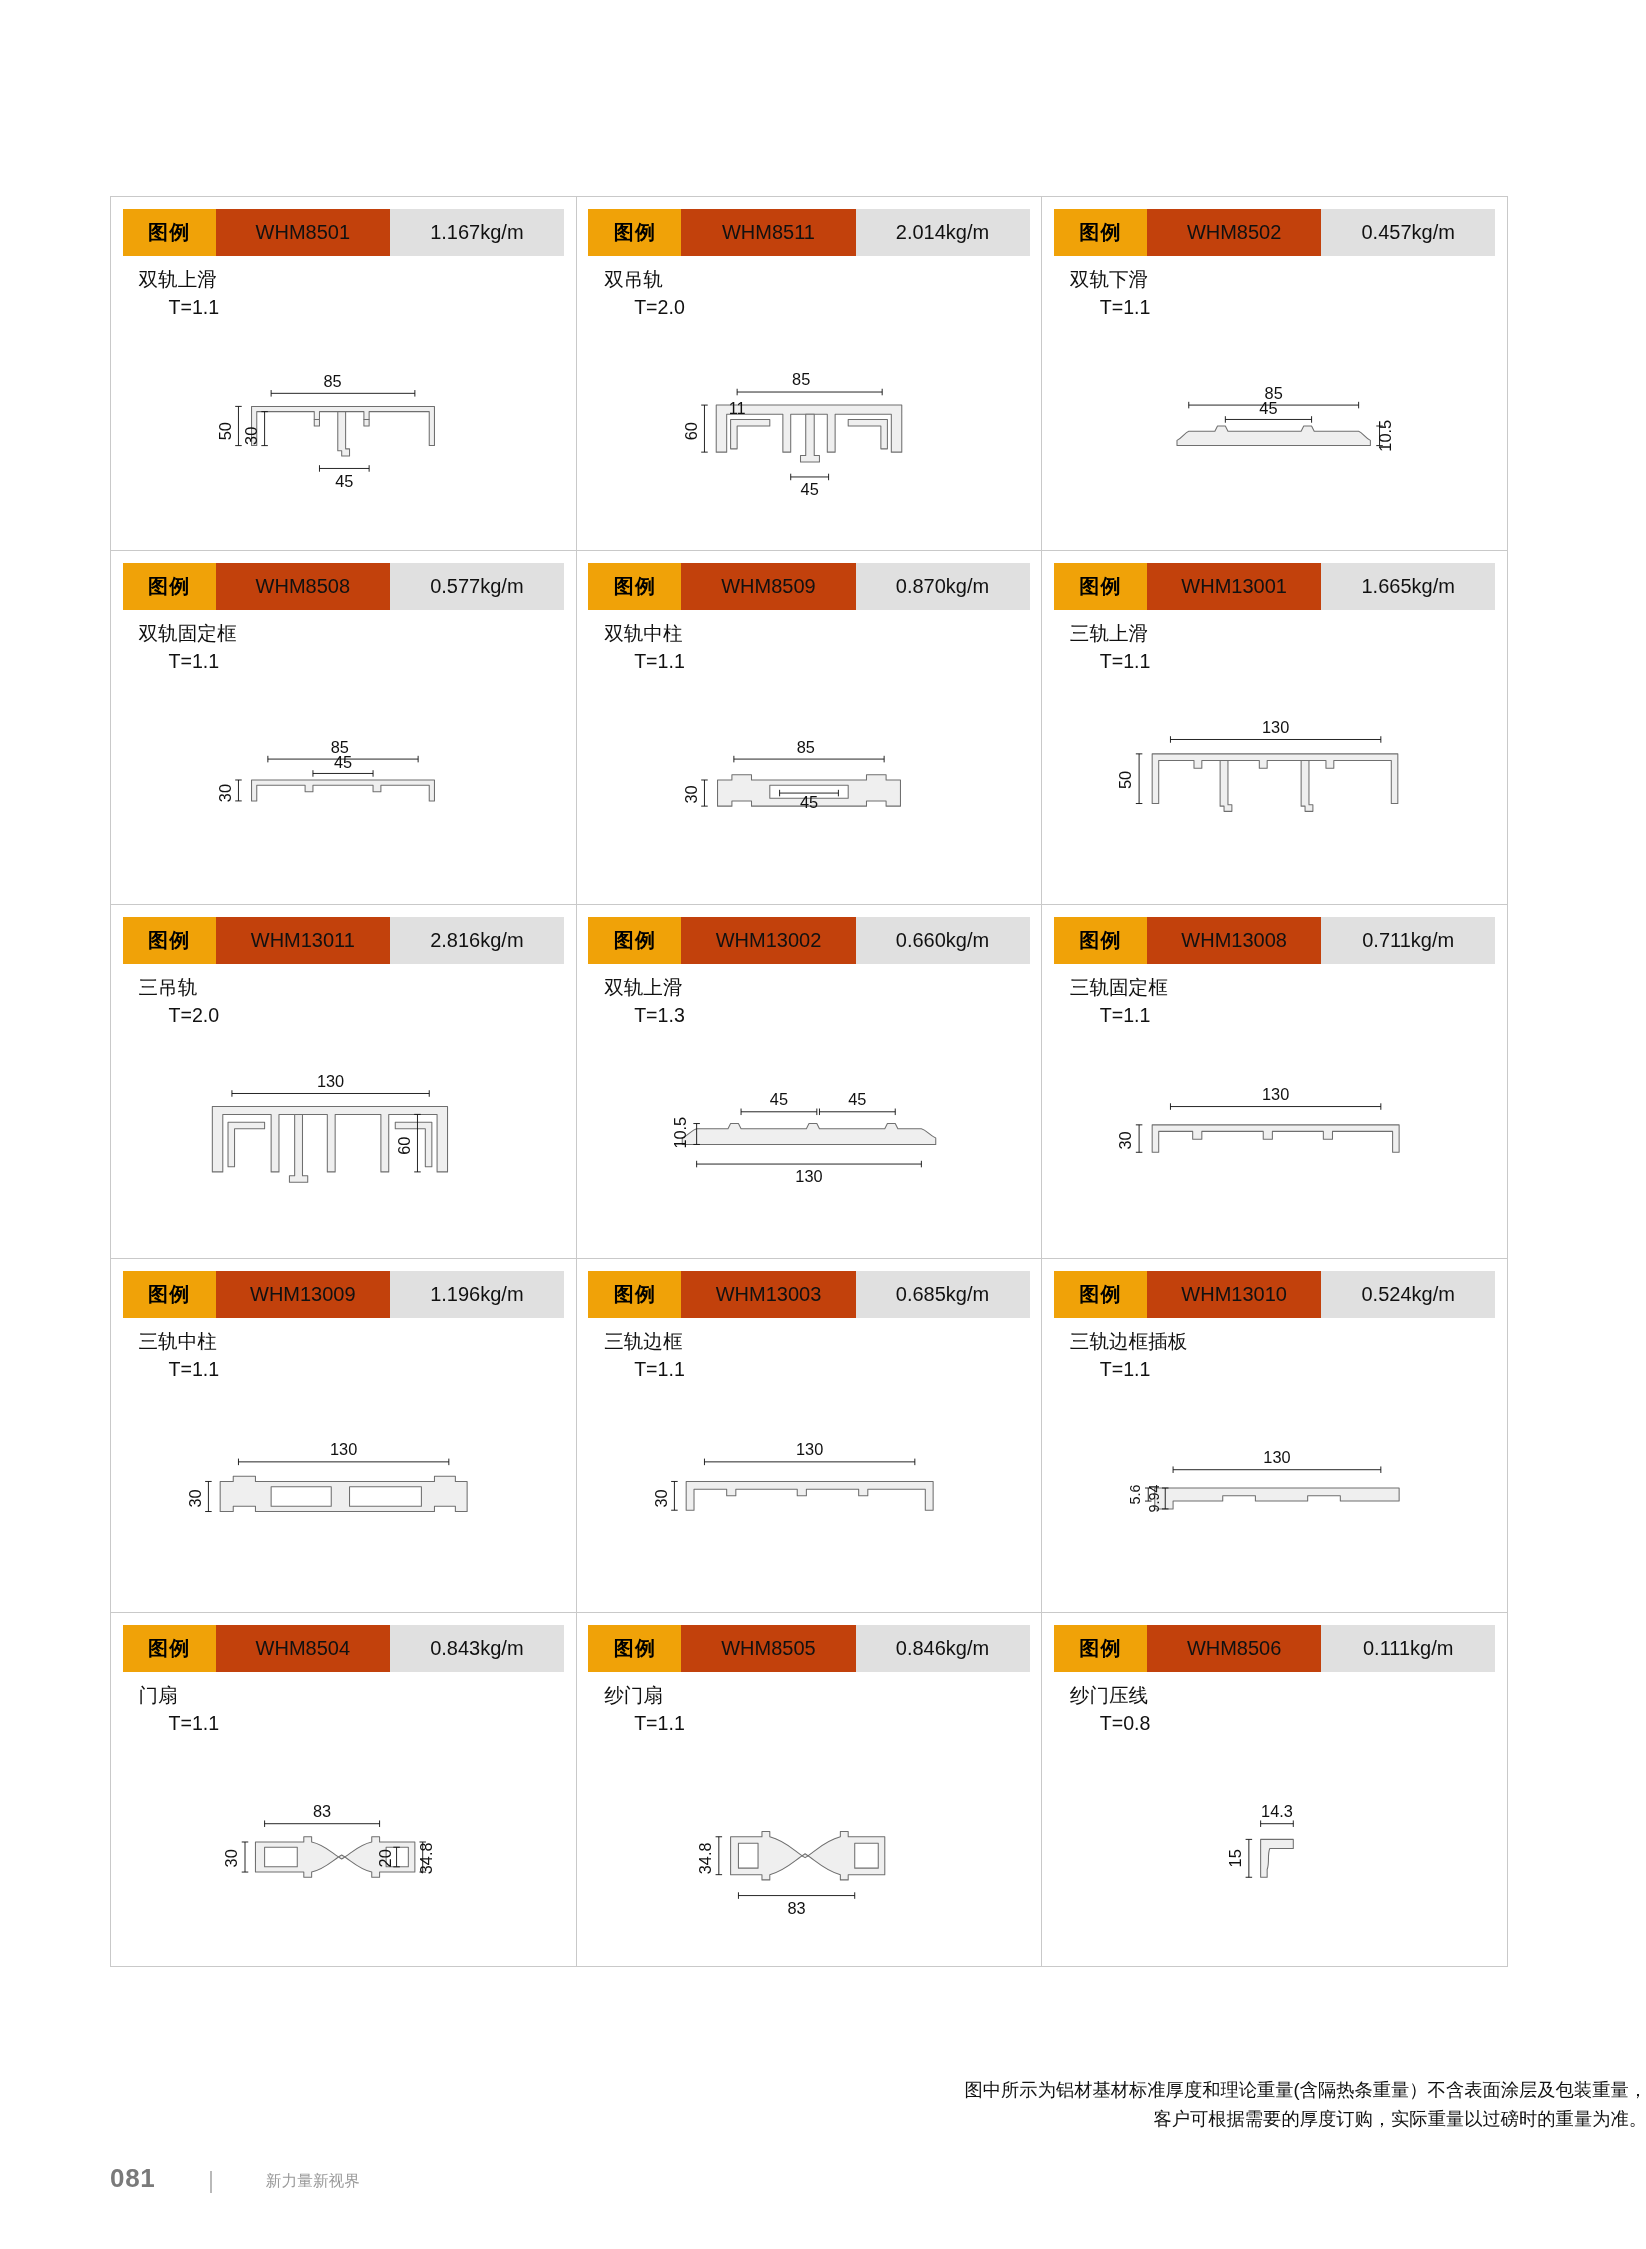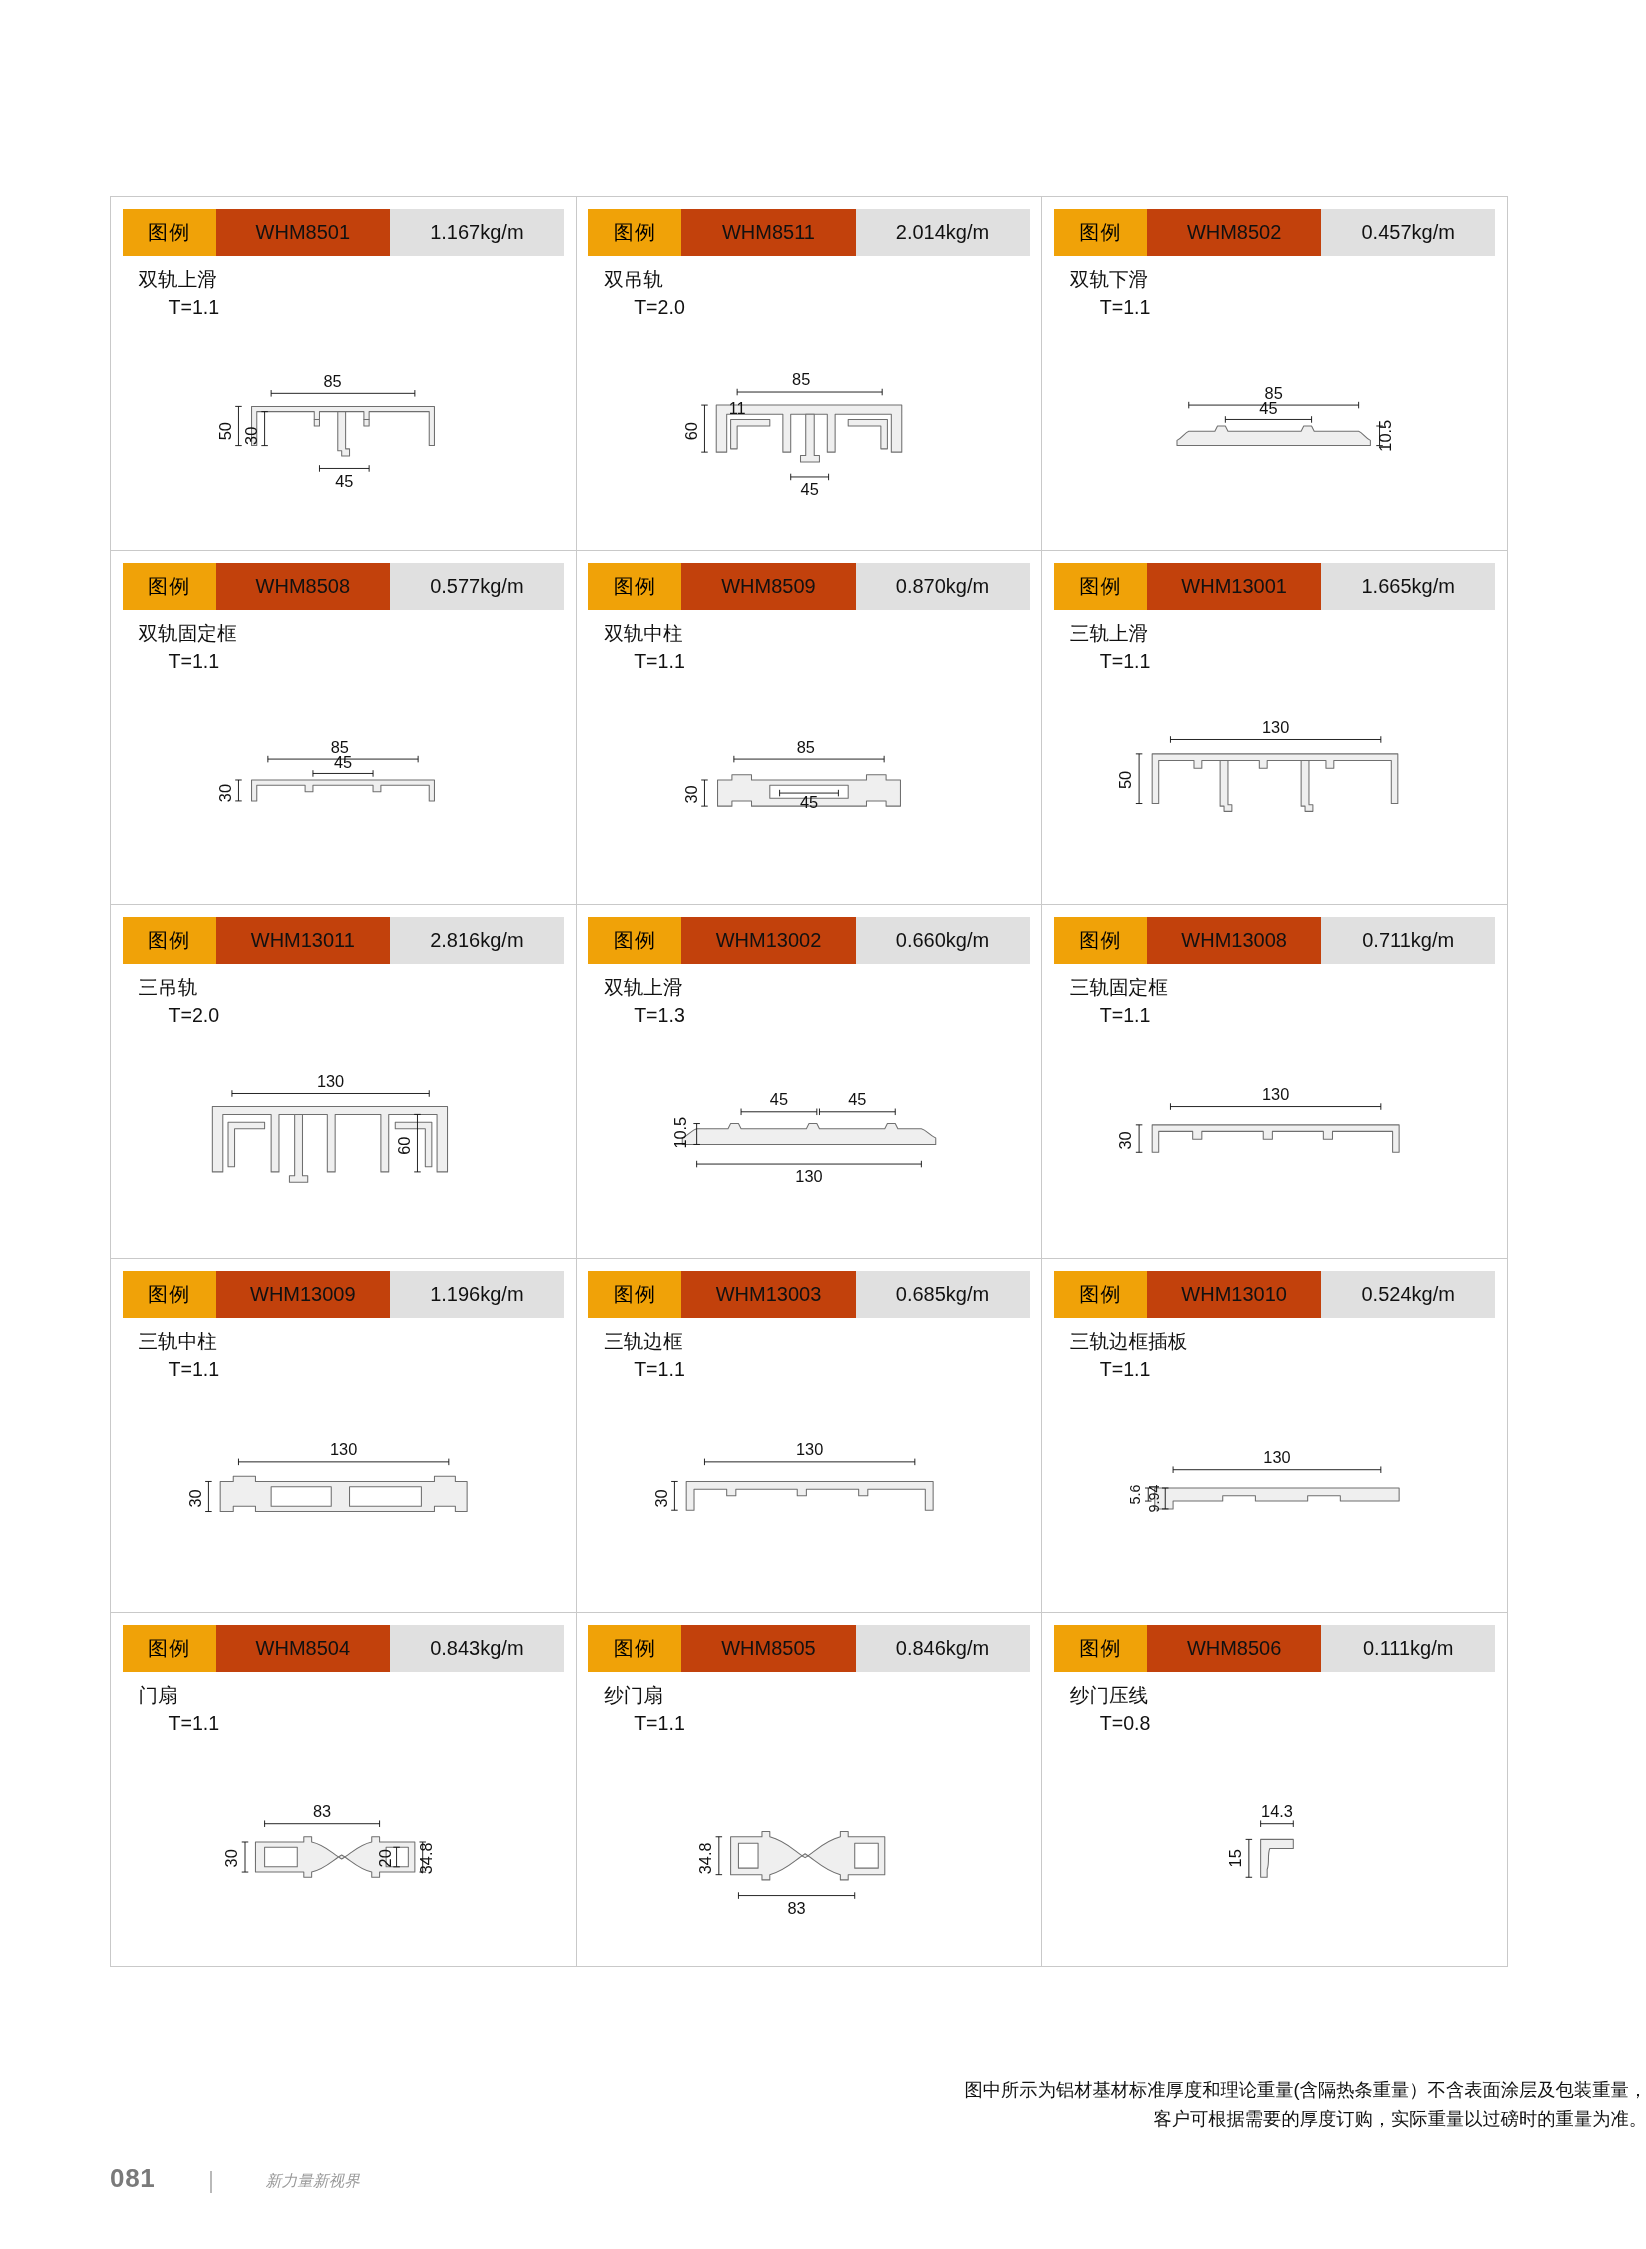--- a/index.html
+++ b/index.html
@@ -45,21 +45,21 @@
   }
   .hdr {
     display: flex;
     height: 47px;
     align-items: stretch;
     margin: 11.8px 11.8px 0 11.8px;
   }
   .hdr .legend {
     background: #f0a208;
     color: #000;
-    font-weight: normal;
+    font-weight: bold;
     font-size: 20px;
     display: flex;
     align-items: center;
     justify-content: center;
     width: 93px;
     letter-spacing: 1.3px;
   }
   .hdr .code {
     background: #c2410c;
     color: #111;
@@ -146,21 +146,20 @@
   .pagenum .bar {
     width: 2px;
     height: 22px;
     background: #b9b9b9;
     margin: 0 9.2px 1.3px 9.2px;
   }
   .pagenum .brand {
     font-size: 15.7px;
     color: #9a9a9a;
     margin-bottom: 2px;
-    font-style: italic;
   }
 </style>
 </head>
 <body>
 
 <div class="page">
   <div class="catalog">
 
     <div class="grid-row">
 

